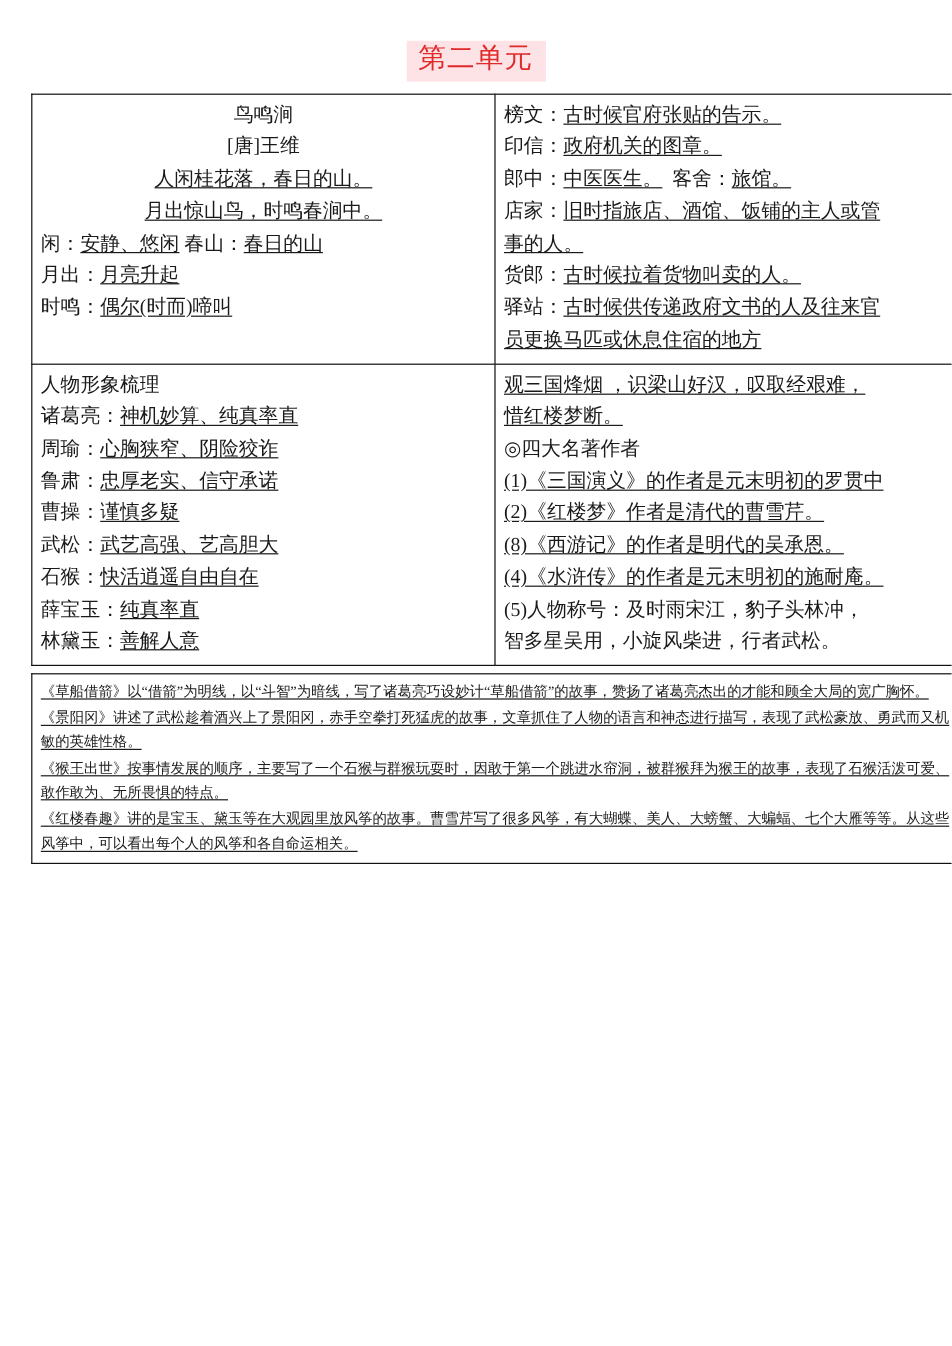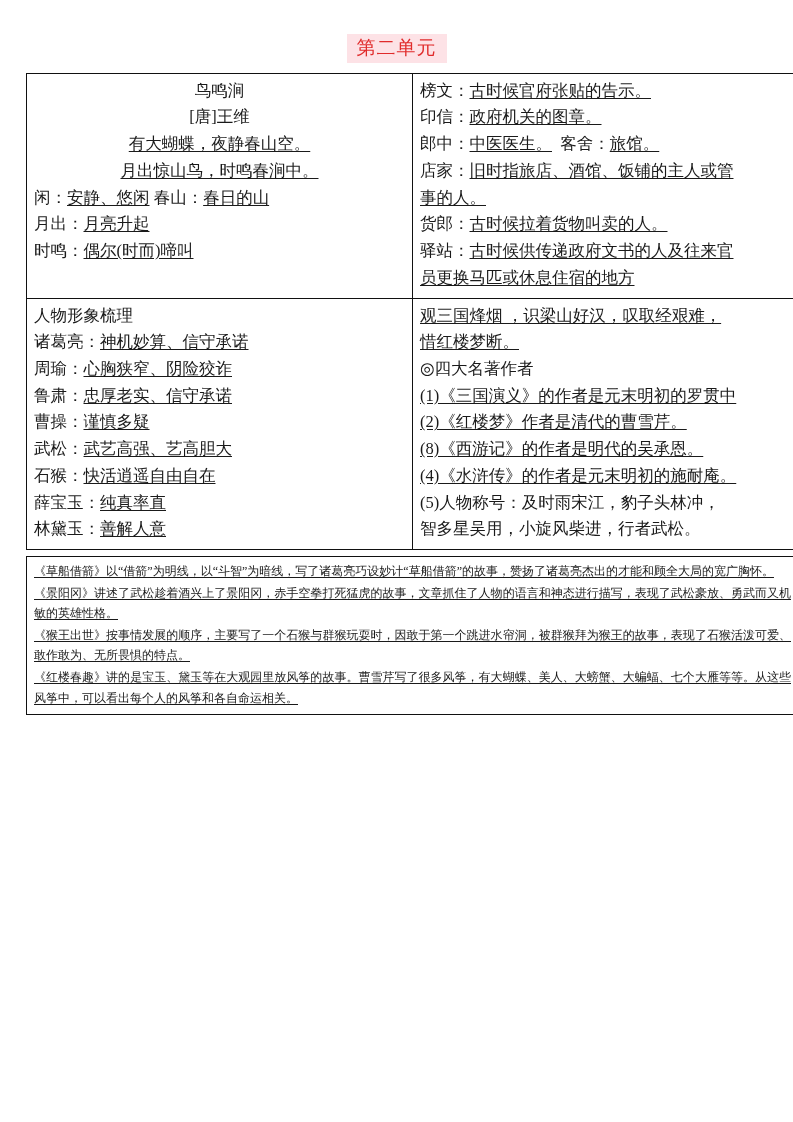--- a/index.html
+++ b/index.html
@@ -16,27 +16,28 @@
   }
   .page {
     width: 793px;
     height: 1122px;
     box-sizing: border-box;
     padding: 34px 26px 10px 26px;
     position: relative;
   }
   .doc-title {
     text-align: right;
-    font-size: 19px;
+    font-size: 23px;
     color: #e02b2b;
     background: #fde2e6;
     display: inline-block;
     padding: 2px 10px 3px 10px;
     letter-spacing: 1px;
     line-height: 1.25;
+    font-family: Liberation Mono, monospace;
   }
   .title-wrap {
     text-align: center;
     margin-bottom: 10px;
   }
   table.grid {
     width: 773px;
     border-collapse: collapse;
     table-layout: fixed;
     margin: 0 auto;
@@ -69,41 +70,41 @@
   <div class="title-wrap">
     <span class="doc-title">第二单元</span>
   </div>
 
   <table class="grid">
     <tbody>
         <tr>
       <td style="width:50%">
         <span class="cellline center">鸟鸣涧</span>
         <span class="cellline center it">[唐]王维</span>
-        <span class="cellline center u">有大蝴蝶，夜静春山空。</span>
+        <span class="cellline center u">人闲桂花落，春日的山。</span>
         <span class="cellline center u">月出惊山鸟，时鸣春涧中。</span>
         <span class="cellline"><span>闲：</span><span class="u">安静、悠闲</span>&nbsp;<span>春山：</span><span class="u">春日的山</span></span>
         <span class="cellline"><span>月出：</span><span class="u">月亮升起</span></span>
         <span class="cellline"><span>时鸣：</span><span class="u">偶尔(时而)啼叫</span></span>
       </td>
       <td style="width:50%">
         <span class="cellline"><span>榜文：</span><span class="u">古时候官府张贴的告示。</span></span>
         <span class="cellline"><span>印信：</span><span class="u">政府机关的图章。</span></span>
         <span class="cellline"><span>郎中：</span><span class="u">中医医生。</span>&nbsp;&nbsp;<span>客舍：</span><span class="u">旅馆。</span></span>
         <span class="cellline"><span>店家：</span><span class="u">旧时指旅店、酒馆、饭铺的主人或管</span></span>
         <span class="cellline u">事的人。</span>
         <span class="cellline"><span>货郎：</span><span class="u">古时候拉着货物叫卖的人。</span></span>
         <span class="cellline"><span>驿站：</span><span class="u">古时候供传递政府文书的人及往来官</span></span>
         <span class="cellline u">员更换马匹或休息住宿的地方</span>
       </td>
     </tr>
     <tr>
       <td>
         <span class="cellline">人物形象梳理</span>
-        <span class="cellline"><span>诸葛亮：</span><span class="u">神机妙算、信守承诺</span></span>
+        <span class="cellline"><span>诸葛亮：</span><span class="u">神机妙算、纯真率直</span></span>
         <span class="cellline"><span>周瑜：</span><span class="u">心胸狭窄、阴险狡诈</span></span>
         <span class="cellline"><span>鲁肃：</span><span class="u">忠厚老实、信守承诺</span>&nbsp;</span>
         <span class="cellline"><span>曹操：</span><span class="u">谨慎多疑</span></span>
         <span class="cellline"><span>武松：</span><span class="u">武艺高强、艺高胆大</span>&nbsp;</span>
         <span class="cellline"><span>石猴：</span><span class="u">快活逍遥自由自在</span></span>
         <span class="cellline"><span>薛宝玉：</span><span class="u">纯真率直</span></span>
         <span class="cellline"><span>林黛玉：</span><span class="u">善解人意</span></span>
       </td>
       <td>
         <span class="cellline"><span class="u">观三国烽烟 ，识梁山好汉，叹取经艰难，</span></span>

